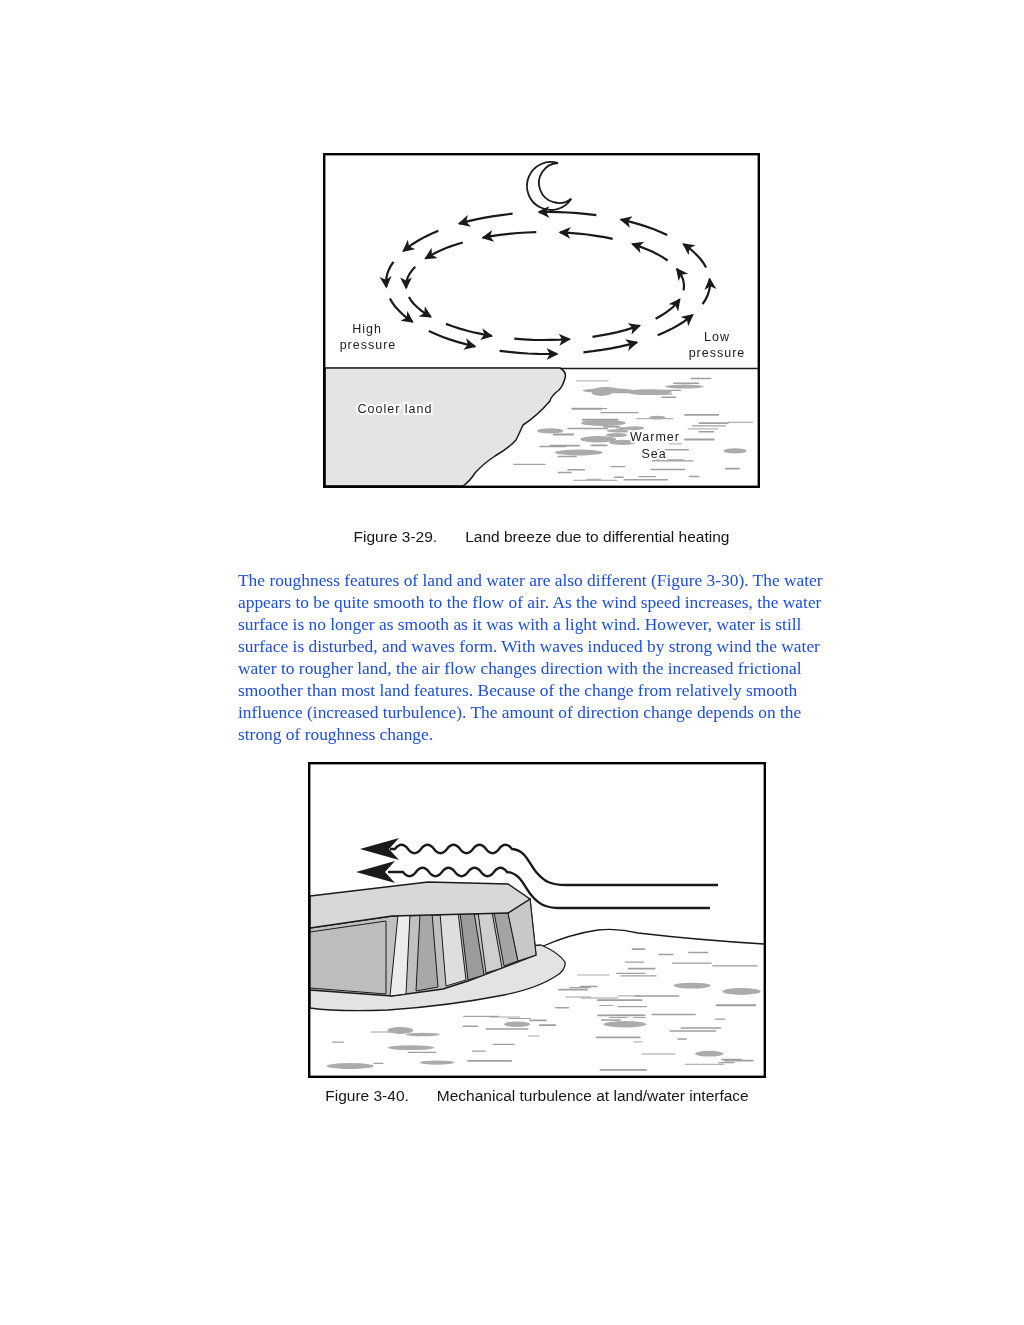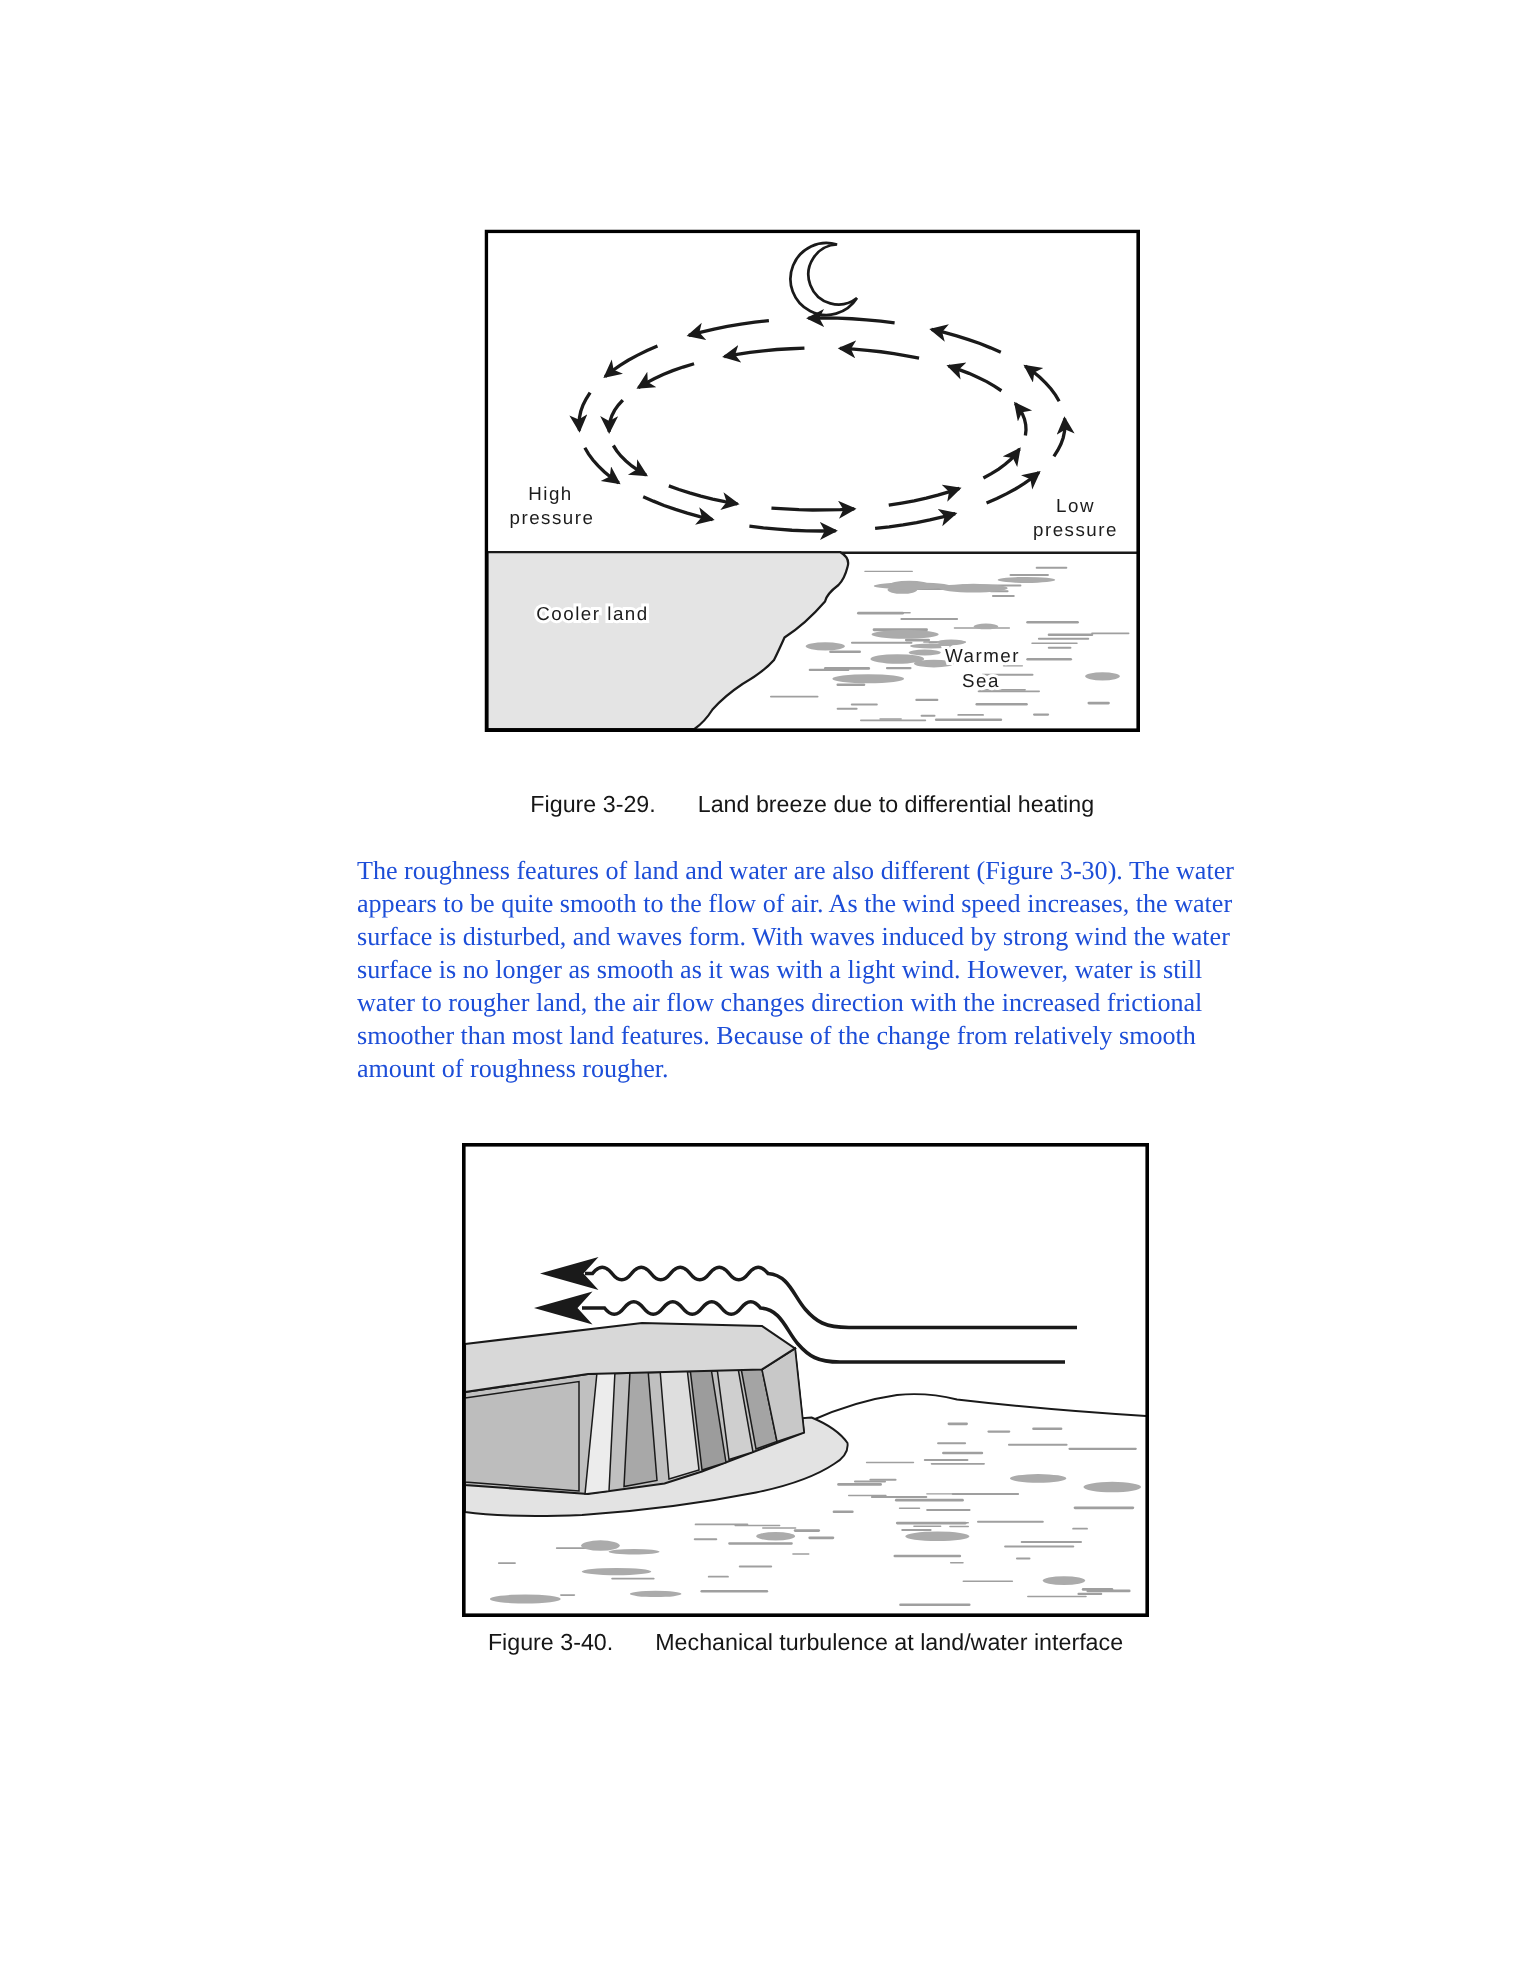--- a/index.html
+++ b/index.html
@@ -137,25 +137,26 @@
     </svg>
   </div>
 
   <div class="caption" style="left:323px;top:528px;width:437px;">
     <span class="cap-label">Figure 3-29.</span><span>Land breeze due to differential heating</span>
   </div>
 
   <div class="para">
     <div class="pline">The roughness features of land and water are also different (Figure 3-30). The water</div>
     <div class="pline">appears to be quite smooth to the flow of air. As the wind speed increases, the water</div>
+    <div class="pline">surface is no longer as smooth as it was with a light wind. However, water is still</div>
     <div class="pline">surface is disturbed, and waves form. With waves induced by strong wind the water</div>
-    <div class="pline">surface is no longer as smooth as it was with a light wind. However, water is still</div>
     <div class="pline">water to rougher land, the air flow changes direction with the increased frictional</div>
     <div class="pline">smoother than most land features. Because of the change from relatively smooth</div>
-    <div class="pline">amount of roughness rougher.</div>
+    <div class="pline">influence (increased turbulence). The amount of direction change depends on the</div>
+    <div class="pline">strong of roughness change.</div>
   </div>
 
   <div class="figbox" style="left:308px;top:762px;width:458px;height:316px;">
     <svg width="458" height="316" viewBox="0 0 458 316">
 
       <g>
           <path d="M325.8,279.9 h8.2" stroke="#9f9f9f" stroke-width="0.98" fill="none" stroke-linecap="round"></path>
           <path d="M320.9,206.7 h25.7" stroke="#9f9f9f" stroke-width="1.75" fill="none" stroke-linecap="round"></path>
           <path d="M351.0,192.4 h13.8" stroke="#9f9f9f" stroke-width="1.50" fill="none" stroke-linecap="round"></path>
           <path d="M308.5,211.3 h28.5" stroke="#9f9f9f" stroke-width="1.24" fill="none" stroke-linecap="round"></path>

